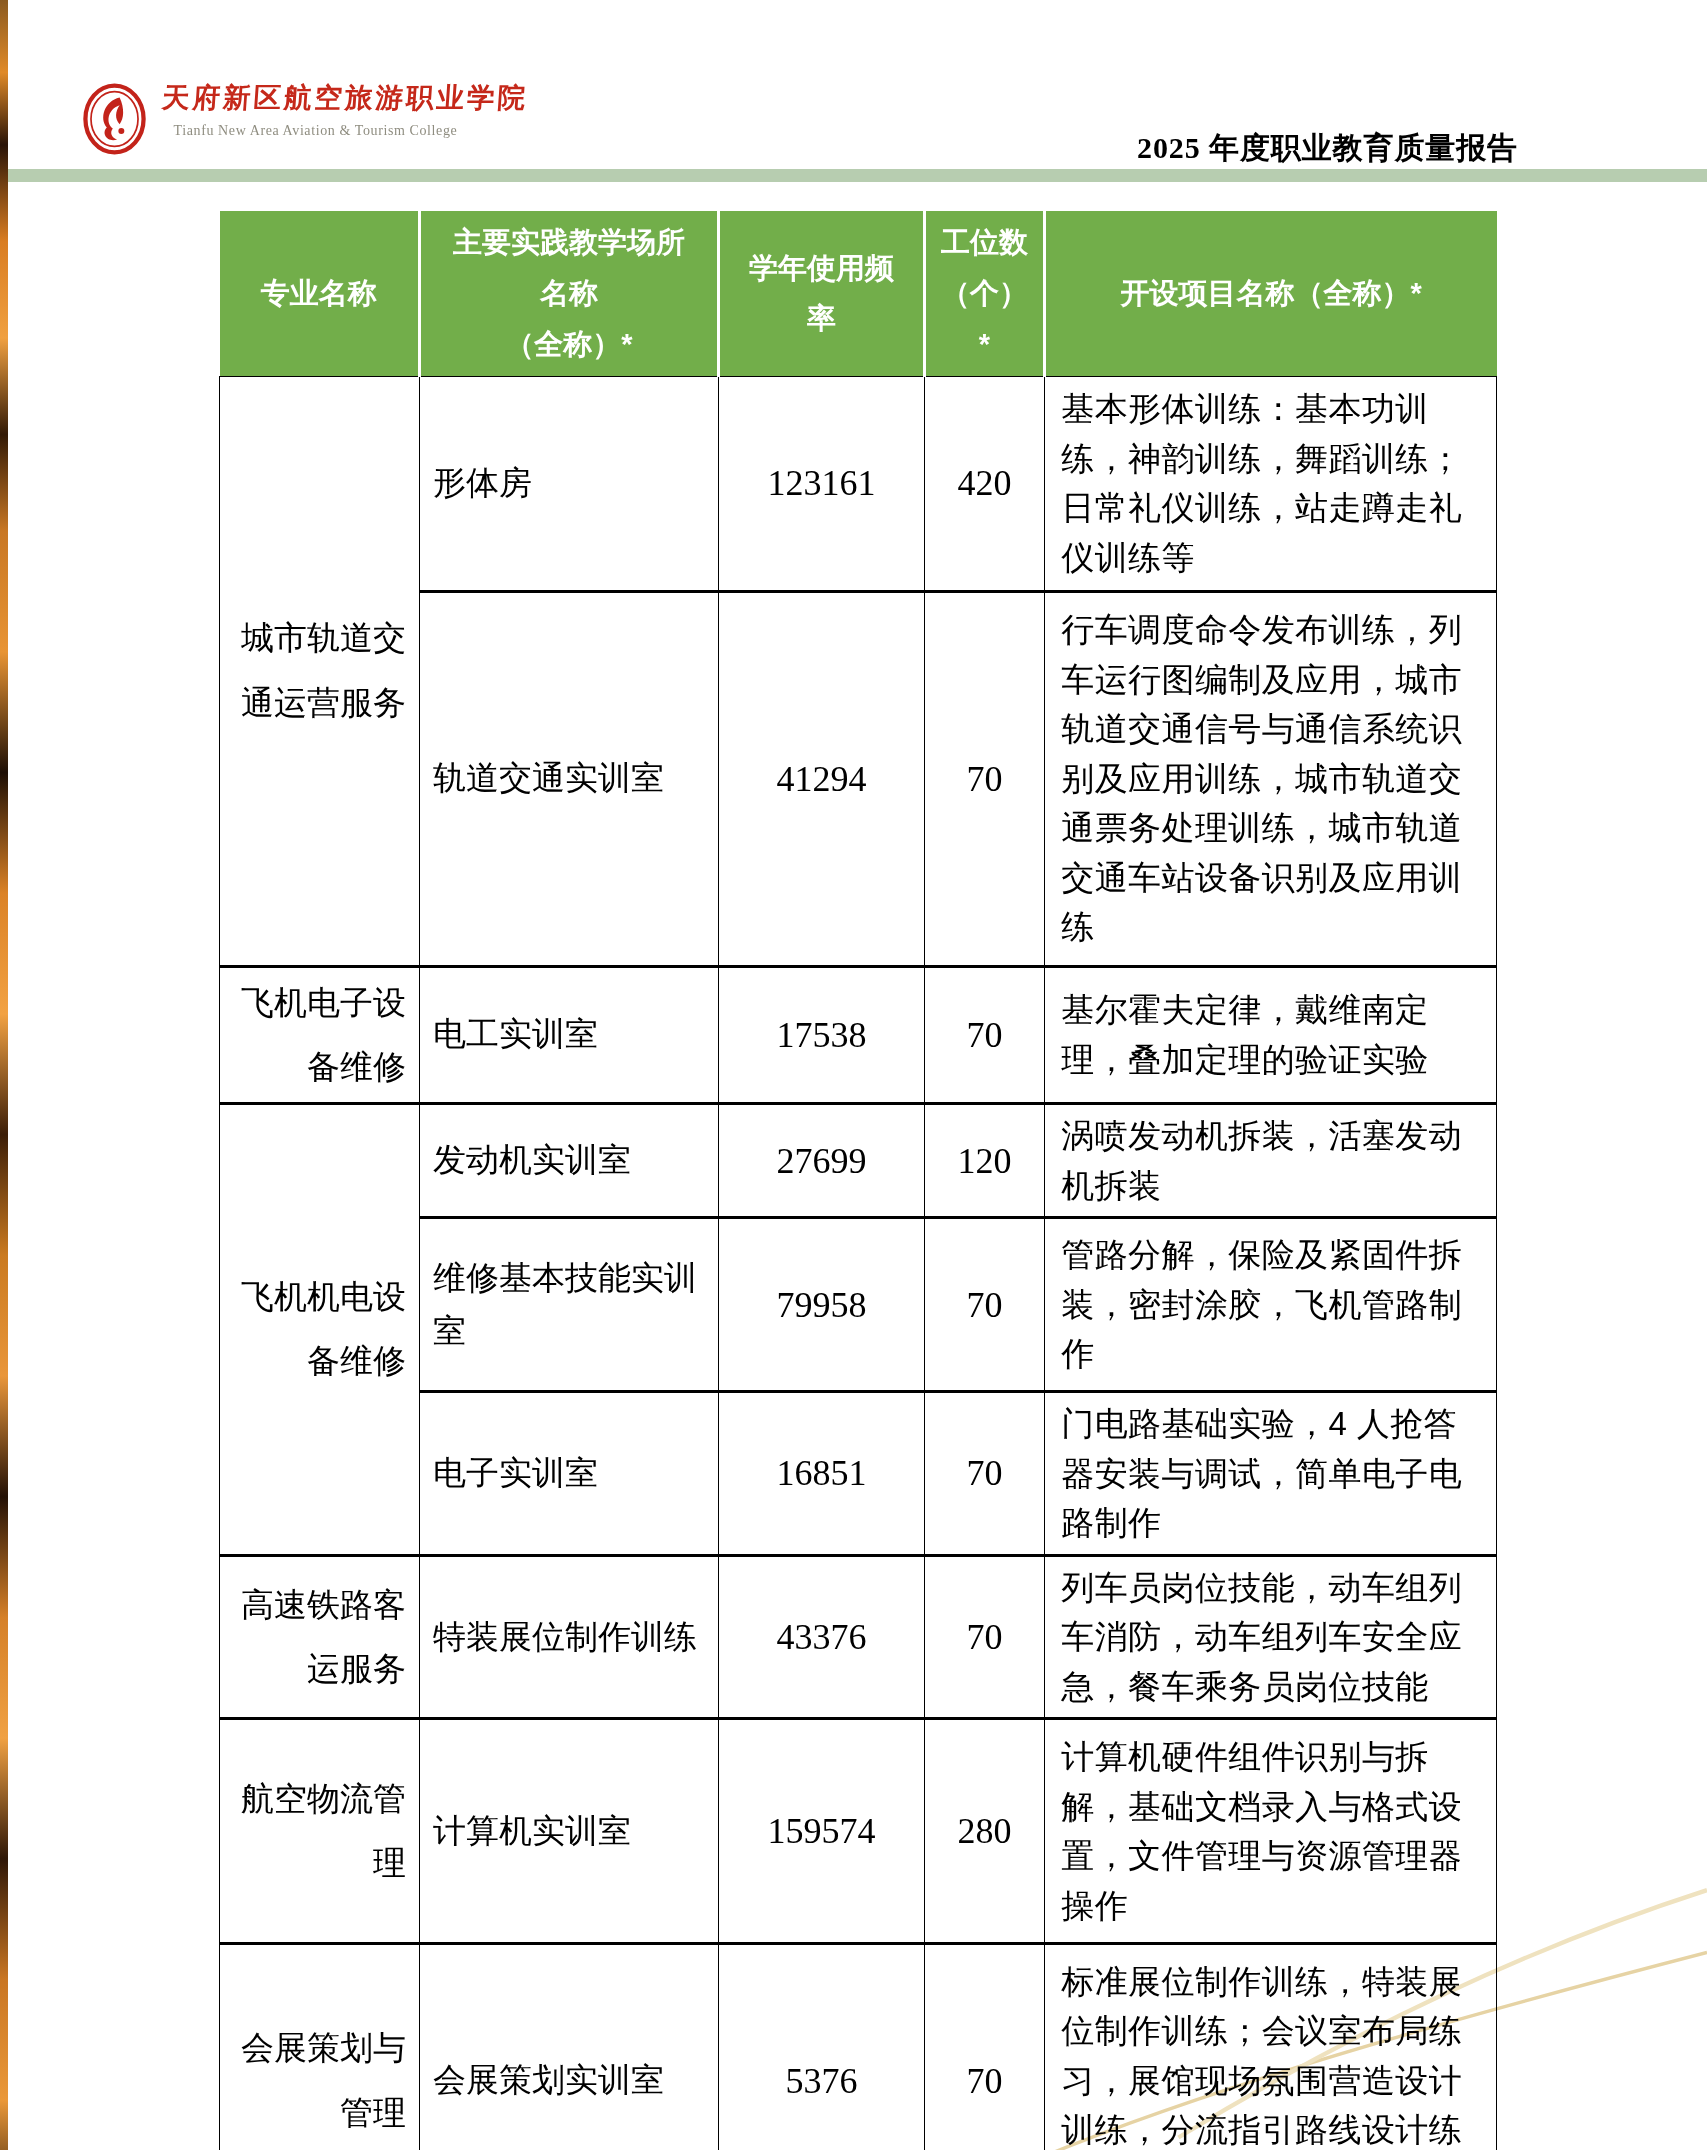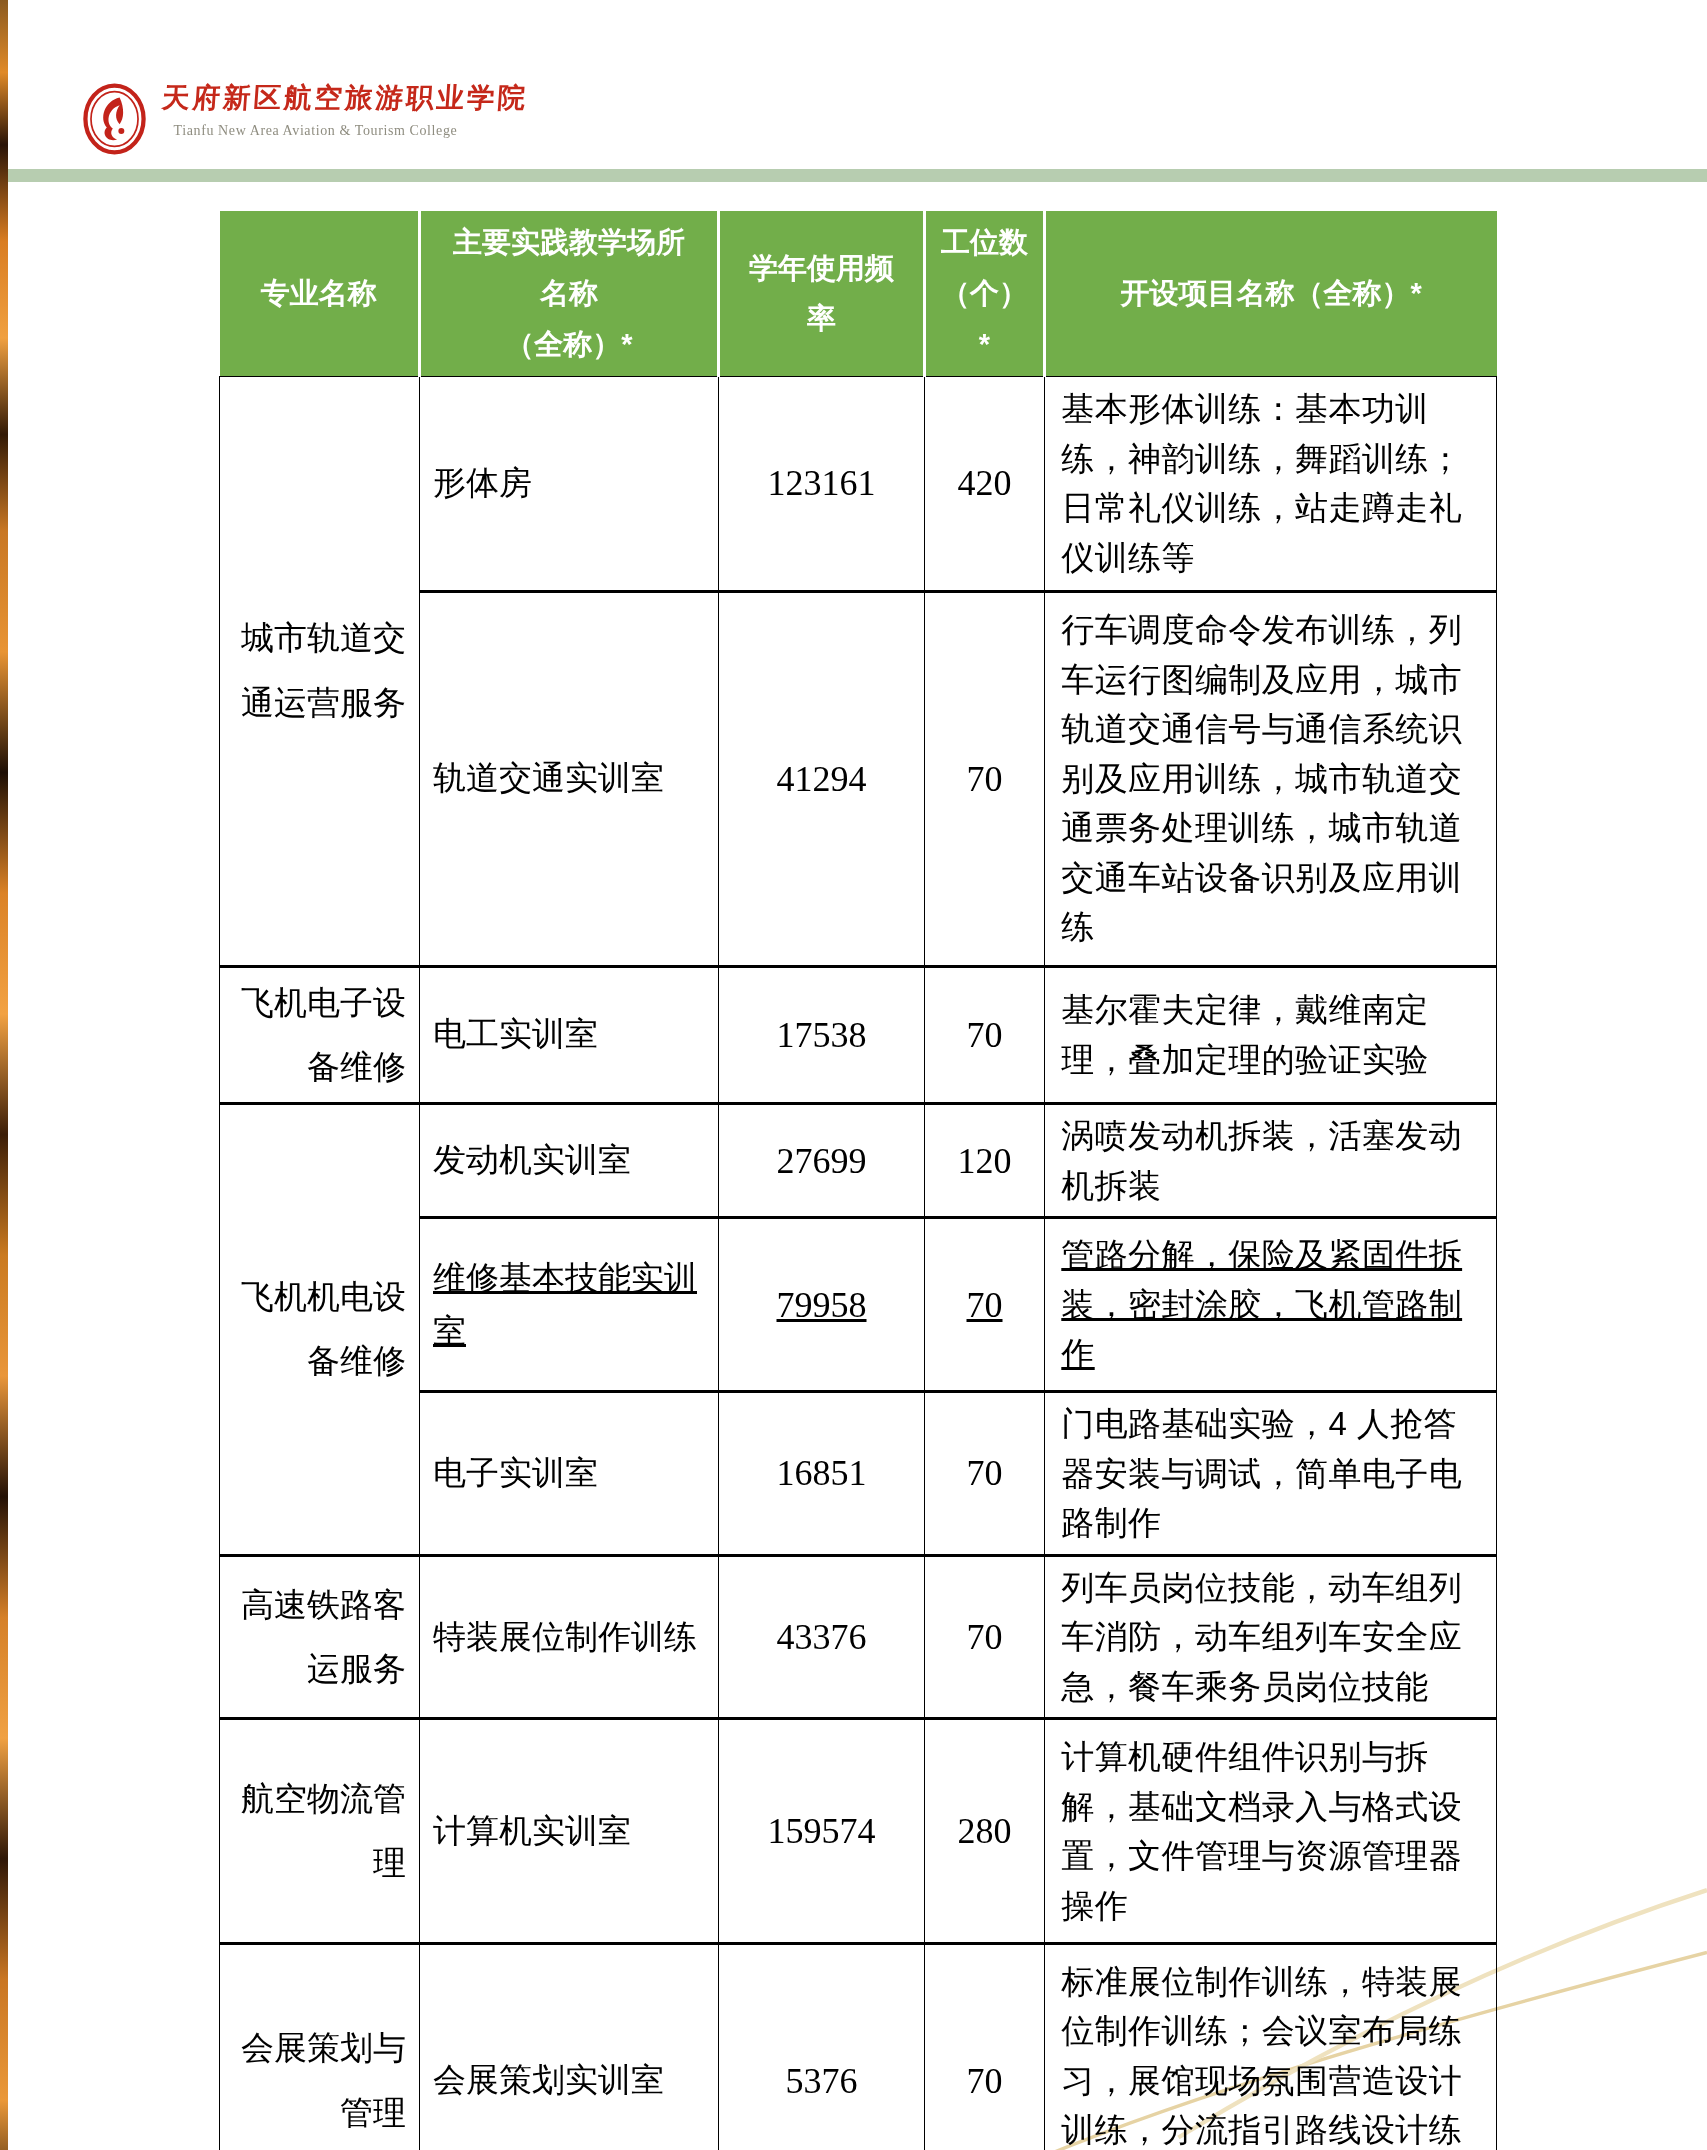--- a/index.html
+++ b/index.html
@@ -70,21 +70,21 @@
     padding:3px 13px;background:transparent;
   }
   td.major{line-height:1.95;padding-left:13px;text-align:right;}
   td.venue{line-height:1.6;text-align:left;}
   td.num{
     text-align:center;padding:5.2px 3.4px;
     font-family:"Liberation Serif", serif;font-size:36px;
   }
   td.projects{line-height:1.5;padding:6px 16.3px;text-align:left;letter-spacing:0.4px;}
   tr.rh1{height:215px;} tr.rh2{height:375px;} tr.rh3{height:106px;margin-top:44px;}
-  tr.rh4{height:110px;} tr.rh5{height:174px;text-decoration:underline;} tr.rh6{height:155px;}
+  tr.rh4{height:110px;} tr.rh5{height:174px;} tr.rh6{height:155px;}
   tr.rh7{height:160px;} tr.rh8{height:225px;} tr.rh9{height:274px;}
   tr.group > td{border-top:3.9px solid #000;}
   tr.sub > td{border-top:3.9px solid #000;}
   tbody tr:last-child > td{border-bottom:3.9px solid #000;}
 </style>
 </head>
 <body>
 
 <div class="page">
 
@@ -102,20 +102,21 @@
       <ellipse cx="76" cy="84" rx="55" ry="64" fill="none" stroke="#c3231a" stroke-width="4"></ellipse>
       <path d="M 88 34 C 52 42, 40 84, 58 104 C 44 118, 60 140, 82 132 C 70 128, 64 116, 72 106 C 56 96, 58 62, 88 52 C 78 66, 76 84, 88 96 C 98 84, 100 60, 88 34 Z" fill="#c3231a"></path>
       <circle cx="92" cy="112" r="7" fill="#c3231a"></circle>
     </svg>
     <div class="logo-text">
       <div class="logo-cn">天府新区航空旅游职业学院</div>
       <div class="logo-en">Tianfu New Area Aviation &amp; Tourism College</div>
     </div>
   </div>
 
+  <div class="report-title">2025 年度职业教育质量报告</div>
 
   <div class="green-bar"></div>
 
   <div class="tbl-wrap">
     <table class="main">
       <colgroup>
         <col class="c1">
           <col class="c2">
           <col class="c3">
           <col class="c4">

